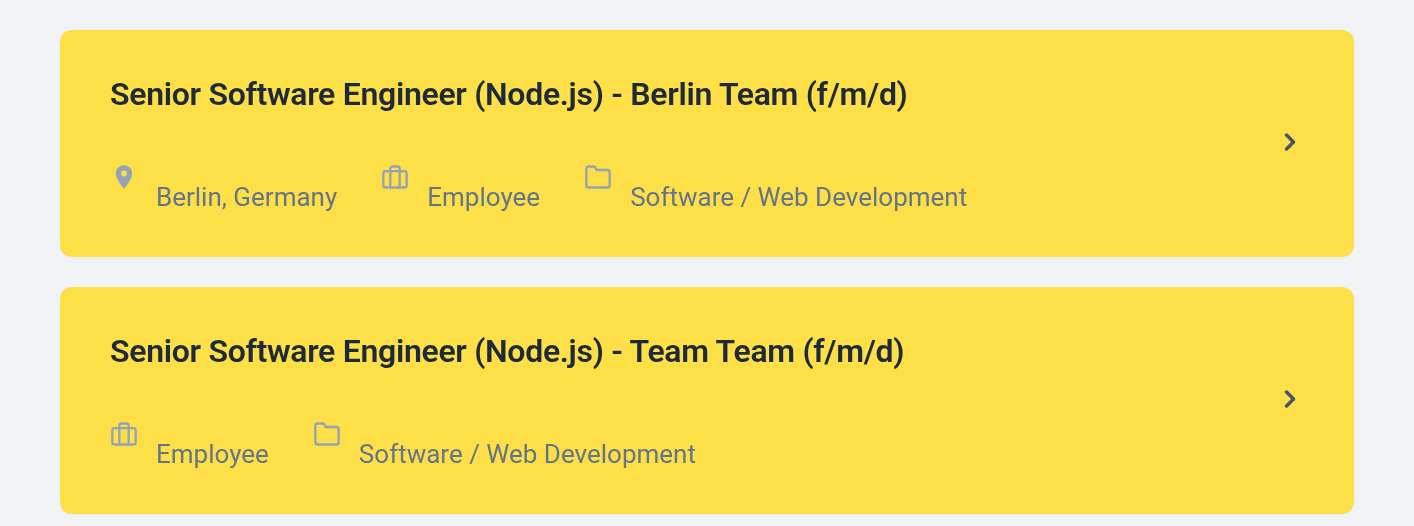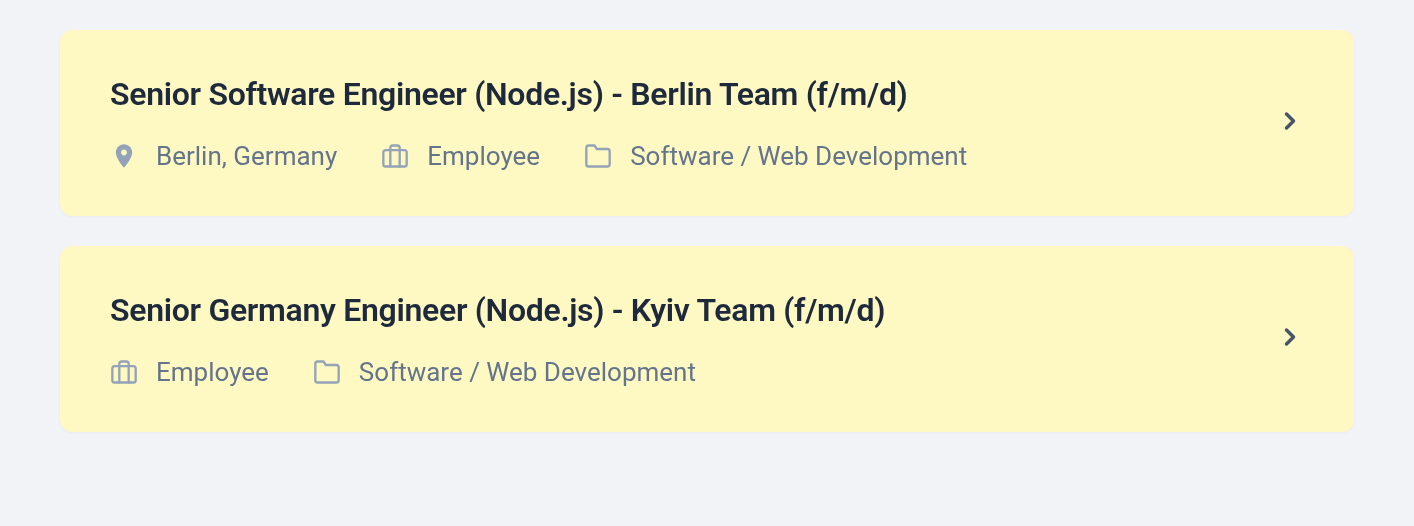--- a/index.html
+++ b/index.html
@@ -9,21 +9,21 @@
     }
     body {
       font-family: -apple-system, BlinkMacSystemFont, "Segoe UI", Roboto, "Helvetica Neue", Arial, sans-serif;
       background-color: #f1f3f7;
       width: 1414px;
       height: 526px;
       padding: 0 60px;
       padding-top: 30px;
     }
     .job-card {
-      background-color: #fef9c3;
+      background-color: #fde047;
       border-radius: 12px;
       padding: 45px 50px;
       margin-bottom: 30px;
       display: flex;
       align-items: center;
       justify-content: space-between;
       box-shadow: 0 1px 3px rgba(0,0,0,0.04);
       cursor: pointer;
     }
     .job-content {
@@ -57,20 +57,21 @@
       flex-shrink: 0;
     }
     .meta-icon svg {
       width: 28px;
       height: 28px;
     }
     .meta-text {
       font-size: 26px;
       color: #64748b;
       font-weight: 400;
+      margin-top: 41px;
     }
     .chevron {
       color: #475569;
       flex-shrink: 0;
       margin-left: 20px;
     }
     .chevron svg {
       width: 28px;
       height: 28px;
     }
@@ -111,21 +112,21 @@
   </div>
   <span class="chevron">
     <svg viewBox="0 0 24 24" fill="none" stroke="currentColor" stroke-width="3" stroke-linecap="round" stroke-linejoin="round">
       <polyline points="9 18 15 12 9 6"></polyline>
     </svg>
   </span>
 </div>
 
 <div class="job-card">
   <div class="job-content">
-    <h2 class="job-title">Senior Germany Engineer (Node.js) - Kyiv Team (f/m/d)</h2>
+    <h2 class="job-title">Senior Software Engineer (Node.js) - Team Team (f/m/d)</h2>
     <div class="job-meta">
       <div class="meta-item">
         <span class="meta-icon">
           <svg viewBox="0 0 24 24" fill="none" stroke="currentColor" stroke-width="2" stroke-linecap="round" stroke-linejoin="round">
             <rect x="2" y="7" width="20" height="14" rx="2" ry="2"></rect>
             <path d="M16 21V5a2 2 0 0 0-2-2h-4a2 2 0 0 0-2 2v16"></path>
           </svg>
         </span>
         <span class="meta-text">Employee</span>
       </div>

